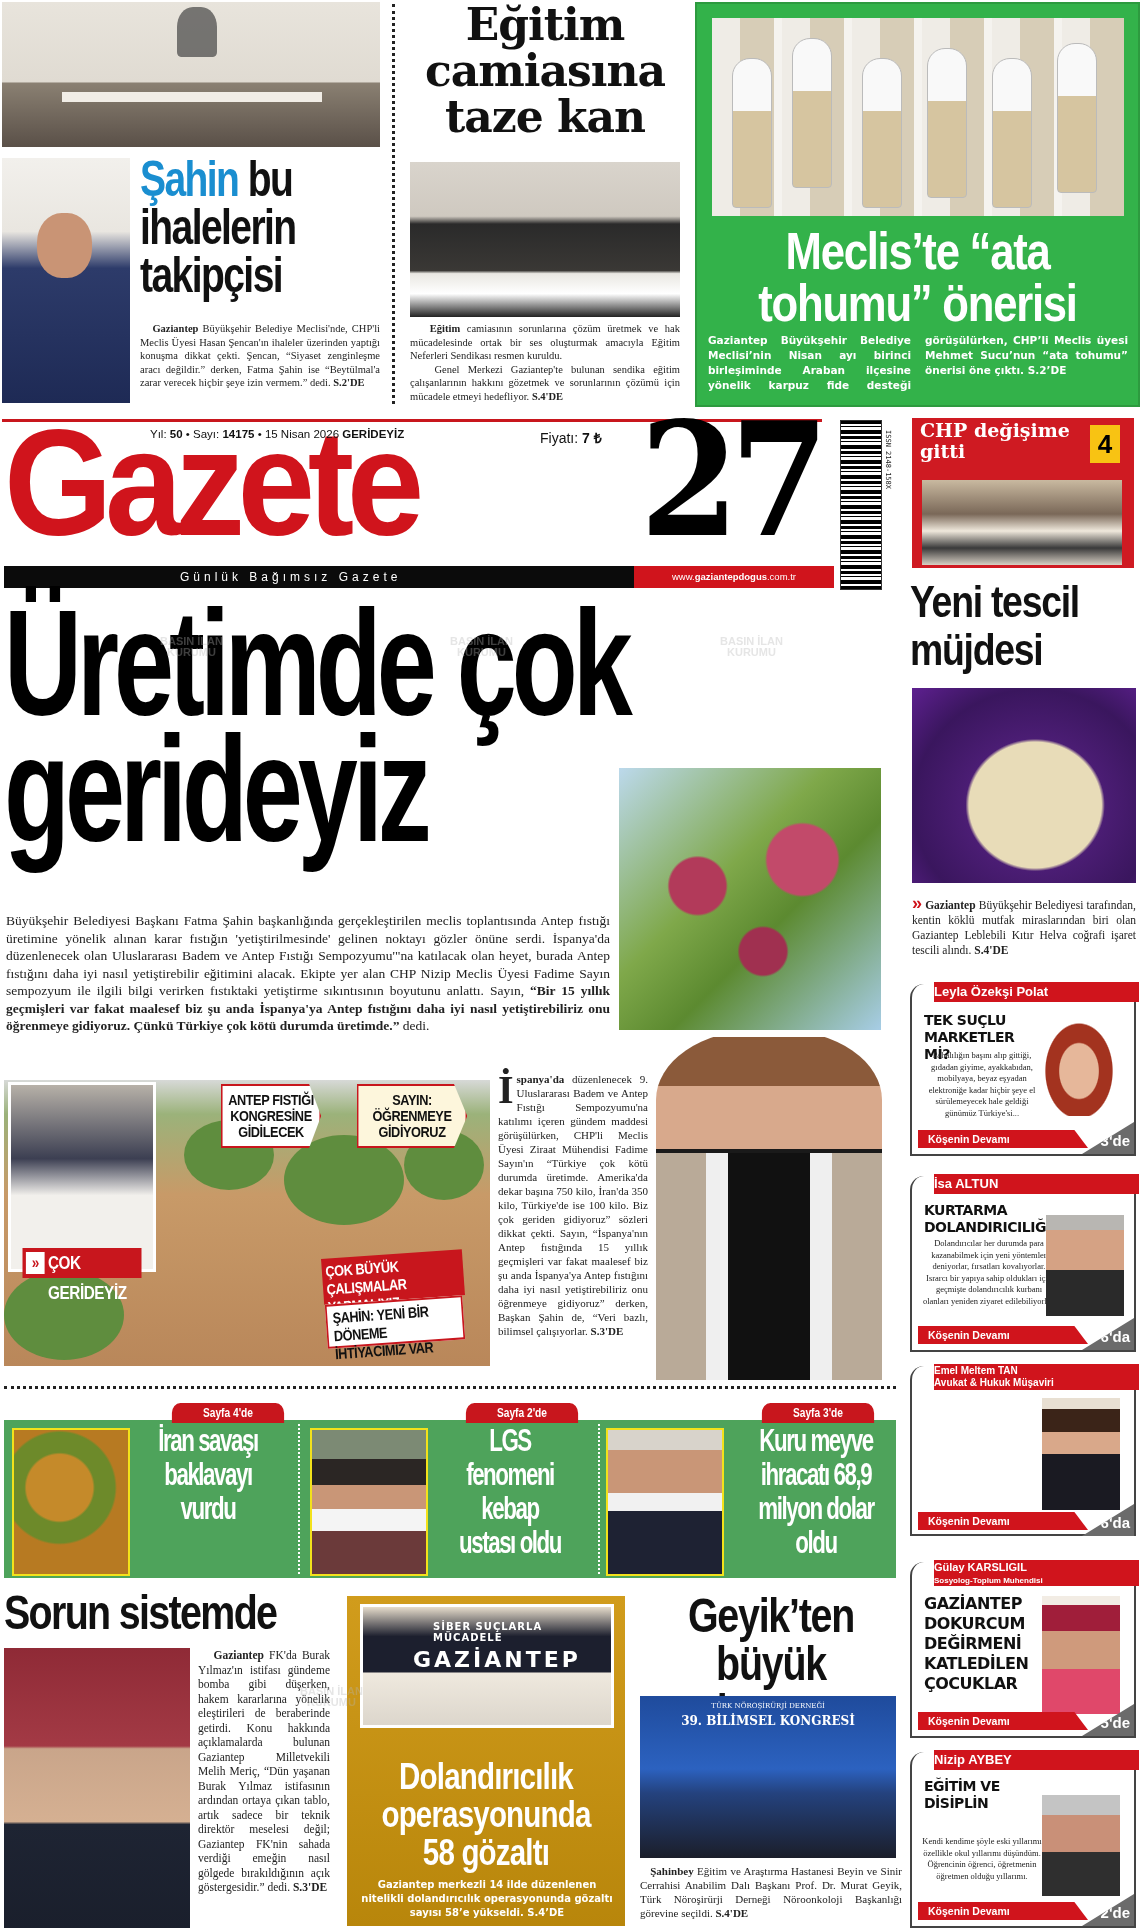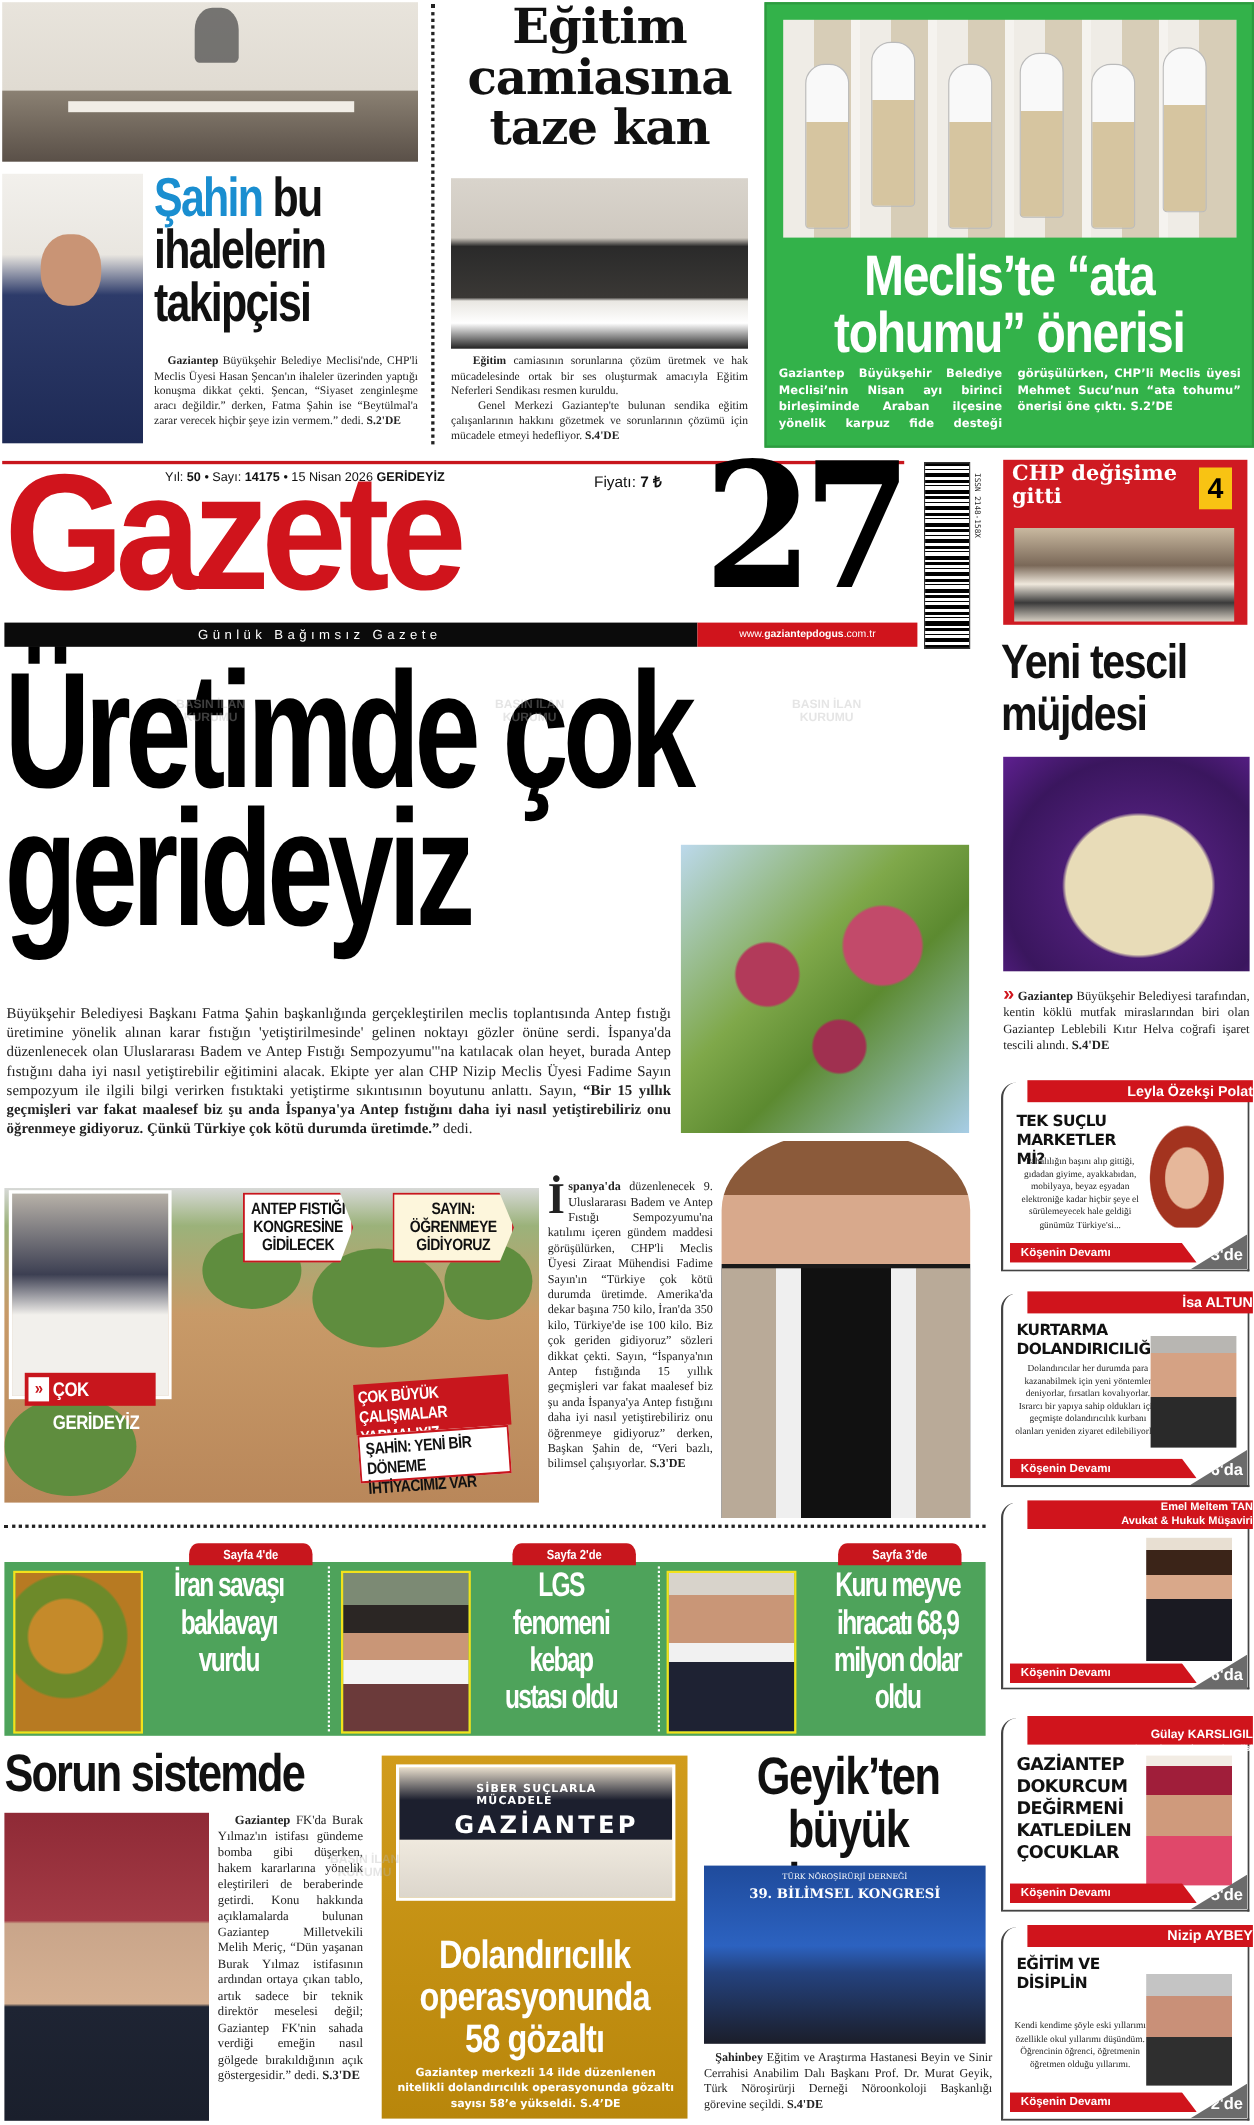--- a/index.html
+++ b/index.html
@@ -49,21 +49,21 @@
   #chp-box { left: 912px; top: 418px; width: 222px; height: 150px; background: #cf1a22; }
   #chp-title { left: 920px; top: 420px; color: #fff; font-family: "DejaVu Serif", serif; font-weight: 700; font-size: 19px; line-height: 21px; }
   #chp-num { left: 1090px; top: 425px; width: 30px; height: 38px; background: #f8c313; color: #000; font-family: "Liberation Sans", sans-serif; font-weight: 700; font-size: 26px; text-align: center; line-height: 38px; }
   #chp-photo { left: 922px; top: 480px; width: 200px; height: 85px; background: linear-gradient(180deg,#c9b9a0 0%,#7a6858 40%,#efe8dc 60%,#3a3a3a 80%,#d8d0c4 100%); }
   #tescil-title { left: 910px; top: 578px; width: 230px; font-family: "Liberation Sans", sans-serif; font-weight: 700; font-size: 44px; line-height: 48px; letter-spacing: -1.5px; transform: scaleX(0.85); transform-origin: left top; white-space: nowrap; }
   #helva-photo { left: 912px; top: 688px; width: 224px; height: 195px; background: radial-gradient(ellipse at 55% 60%, #e8dcb8 0 38%, #4b1d74 40%, #3a165e 70%, #5e2090 100%); }
   #helva-body { left: 912px; top: 896px; width: 224px; font-size: 11.5px; line-height: 15px; }
   #helva-body .chev { color: #d0141c; font-family: "Liberation Sans", sans-serif; font-weight: 700; font-size: 18px; }
 
   .col-card { position: absolute; left: 910px; width: 226px; border: 2px solid #444; border-top: none; border-radius: 14px 0 0 0; }
-  .col-head { position: absolute; left: 22px; top: -2px; width: 205px; background: #d0141c; color: #fff; font-family: "Liberation Sans", sans-serif; font-weight: 700; text-align: right; }
+  .col-head { position: absolute; left: 22px; top: -2px; width: 205px; background: #d0141c; color: #fff; font-family: "Liberation Sans", sans-serif; font-weight: 700; text-align: left; }
   .col-title { position: absolute; left: 12px; font-family: "DejaVu Sans", sans-serif; font-weight: 700; font-size: 14px; line-height: 17px; letter-spacing: -0.5px; color: #111; }
   .col-text { position: absolute; left: 10px; width: 134px; font-family: "Liberation Serif", serif; font-size: 8.5px; line-height: 11.5px; text-align: center; color: #222; }
   .col-photo { position: absolute; right: 16px; width: 78px; }
   .col-more { position: absolute; left: 6px; width: 170px; height: 18px; background: #d0141c; color: #fff; font-family: "Liberation Sans", sans-serif; font-weight: 700; font-size: 10.5px; line-height: 18px; padding-left: 10px; clip-path: polygon(0 0, 92% 0, 100% 100%, 0 100%); }
   .col-page { position: absolute; right: 0; width: 52px; height: 32px; background: #6b6b6b; color: #fff; font-family: "Liberation Sans", sans-serif; font-weight: 700; font-size: 15px; text-align: right; padding: 10px 4px 0 0; clip-path: polygon(100% 0, 100% 100%, 0 100%); }
 
   
   #main-title { left: 4px; top: 600px; width: 900px; font-family: "Liberation Sans", sans-serif; font-weight: 700; font-size: 150px; line-height: 126px; letter-spacing: -7px; transform: scaleX(0.72); transform-origin: left top; white-space: nowrap; color: #000; }
   #main-title .l2 { display: block; }
   #pistachio-photo { left: 619px; top: 768px; width: 262px; height: 262px; background: radial-gradient(circle at 30% 45%, #b23a5a 0 12%, transparent 13%), radial-gradient(circle at 70% 35%, #c24a6a 0 14%, transparent 15%), radial-gradient(circle at 55% 70%, #a03050 0 10%, transparent 11%), linear-gradient(135deg,#bcd9ec 0%,#7fa84a 40%,#5c8a30 60%,#a7cde6 100%); }
@@ -208,21 +208,21 @@
   <div class="col-head" style="height:26px;font-size:10px;line-height:12px;padding-top:1px">
     <span>Emel Meltem TAN</span><br>
     <span>Avukat &amp; Hukuk Müşaviri</span>
   </div>
   <div class="col-photo" style="top:32px;height:112px;right:14px;background:linear-gradient(180deg,#e8dfd2 0 10%,#3b2418 10% 30%,#d9a88a 30% 50%,#1a1a22 50% 100%)"></div>
   <div class="col-more" style="top:146px">Köşenin Devamı</div>
   <div class="col-page" style="top:138px">6'da</div>
 </div>
 
 <div class="col-card" style="top:1562px;height:176px">
-  <div class="col-head" style="height:26px;font-size:11px;line-height:12px;padding-top:11px">
+  <div class="col-head" style="height:26px;font-size:11px;line-height:12px;padding-top:1px">
     <span>Gülay KARSLIGIL</span><br>
     <span style="font-size:8px">Sosyolog-Toplum Muhendisi</span>
   </div>
   <div class="col-title" style="top:32px;width:130px;font-size:16px;line-height:20px">GAZİANTEP DOKURCUM DEĞİRMENİ KATLEDİLEN ÇOCUKLAR</div>
   <div class="col-photo" style="top:34px;height:118px;right:14px;background:linear-gradient(180deg,#f2ece4 0 8%,#a01e3a 8% 30%,#cf9a7c 30% 62%,#e0486a 62% 100%)"></div>
   <div class="col-more" style="top:150px">Köşenin Devamı</div>
   <div class="col-page" style="top:142px">5'de</div>
 </div>
 
 <div class="col-card" style="top:1752px;height:176px">

